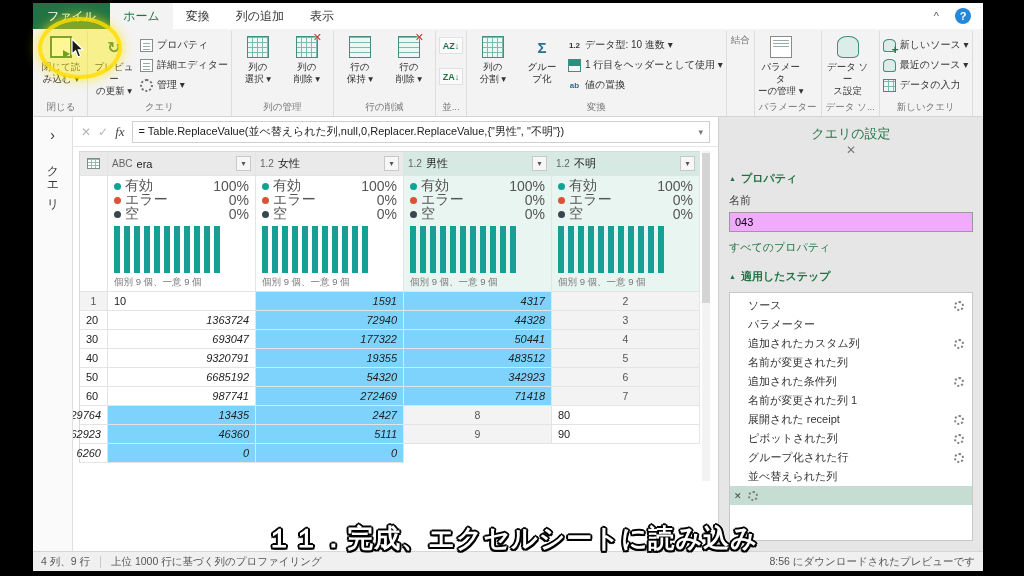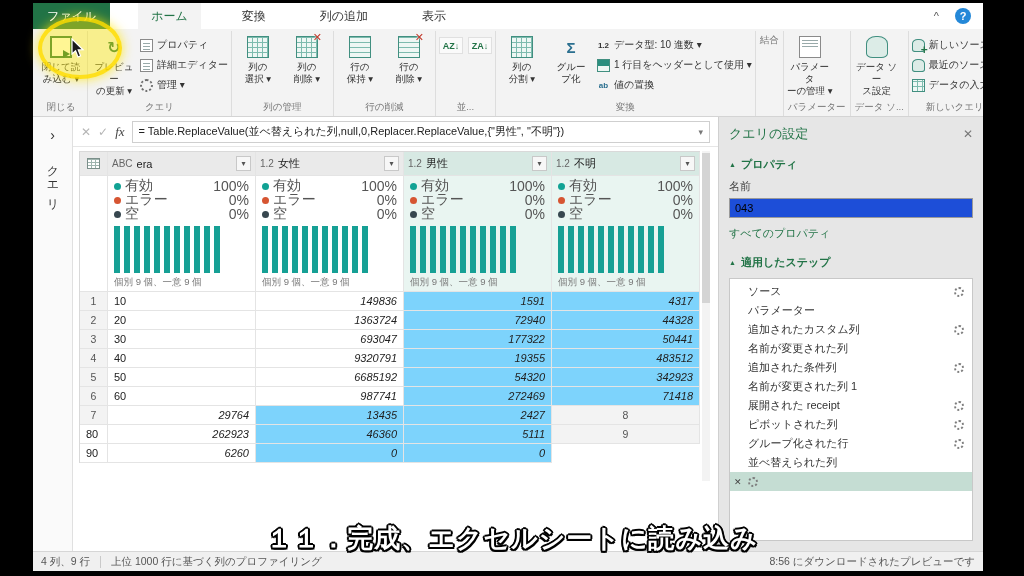--- a/index.html
+++ b/index.html
@@ -3,42 +3,42 @@
 <meta charset="utf-8">
 <style>
   * { margin:0; padding:0; box-sizing:border-box; }
   html,body { background:#000; }
   .stage { position:relative; width:1024px; height:576px; background:#000; overflow:hidden;
            font-family:"Liberation Sans","DejaVu Sans",sans-serif; }
   .app { position:absolute; left:33px; top:3px; width:950px; height:568px;
          background:#fff; display:flex; flex-direction:column; }
 
   
-  .tabbar { height:26px; background:#fff; display:flex; align-items:stretch; flex:none;gap:28px; }
+  .tabbar { height:26px; background:#fff; display:flex; align-items:stretch; flex:none; }
   .file-tab { background:#217346; color:#fff; padding:0 14px; display:flex; align-items:center;
               font-size:12px; cursor:default; }
   .tab { padding:0 13px; display:flex; align-items:center; font-size:12px; color:#333; }
   .tab.active { background:#f3f3f3; color:#217346; }
   .tabbar-right { margin-left:auto; display:flex; align-items:center; gap:16px; padding-right:12px; }
   .chev-up { color:#555; font-size:11px; }
   .help-btn { width:16px; height:16px; border-radius:50%; background:#2488d8; color:#fff;
               font-size:11px; font-weight:bold; display:flex; align-items:center; justify-content:center; }
 
   
   .ribbon { height:88px; background:#f3f3f3; border-bottom:1px solid #d4d4d4; display:flex;
             padding:2px 2px 0 2px; flex:none; overflow:hidden; }
   .grp { display:flex; flex-direction:column; border-right:1px solid #ddd; padding:1px 3px 0 3px; flex:none; }
   .grp-body { flex:1; display:flex; gap:3px; align-items:stretch; }
   .grp-label { font-size:9.5px; color:#777; text-align:center; padding:2px 1px 2px; white-space:nowrap; }
   .bigbtn { width:46px; display:flex; flex-direction:column; align-items:center; gap:3px;
             padding-top:4px; cursor:default; }
   .blabel { font-size:9.5px; color:#333; text-align:center; white-space:pre-line; line-height:1.25; }
   .smallcol { display:flex; flex-direction:column; justify-content:flex-start; gap:2px; padding-top:4px; }
   .smallbtn { display:flex; align-items:center; gap:4px; font-size:10px; color:#333; height:18px; white-space:nowrap; }
-  .sortcol { display:flex; flex-direction:row; gap:5px; padding-top:5px; }
+  .sortcol { display:flex; flex-direction:column; gap:14px; padding-top:5px; }
   .sortbtn { width:24px; height:17px; display:flex; align-items:center; justify-content:center;
              font-size:9px; font-weight:bold; color:#217346; border:1px solid #e0e0e0; background:#fafafa; }
 
   
   .i24 { width:22px; height:22px; position:relative; flex:none; }
   .i14 { width:13px; height:13px; position:relative; flex:none; }
   .i-sheet { background:#fff; border:2px solid #217346; }
   .i-sheet::after { content:""; position:absolute; right:-4px; bottom:-2px; width:0; height:0;
                     border:4px solid transparent; border-left:7px solid #0f6a3f; }
   .i-refresh::before { content:"\21bb"; position:absolute; inset:0; display:flex; align-items:center;
@@ -119,27 +119,27 @@
   .dc { height:19px; display:flex; align-items:center; padding:0 6px; }
   .dc.num { justify-content:flex-end; font-style:italic; }
   .dc.selcol { background:#7dd3fc; }
   .vscroll { position:absolute; right:8px; top:4px; width:8px; height:330px; background:#f3f3f3; }
   .vthumb { width:100%; height:150px; background:#d4d4d4; margin-top:2px; }
 
   
   .settings { width:265px; flex:none; background:#e6e6e6; border-left:1px solid #d0d0d0;
               display:flex; flex-direction:column; padding:8px 10px 10px; font-size:11px; }
   .set-title { display:flex; align-items:center; justify-content:space-between; color:#217346;
-               font-size:13px; margin-bottom:10px; }
+               font-size:13px; margin-bottom:10px;flex-direction:column; }
   .set-close { color:#777; font-size:12px; }
   .sec-h { color:#217346; font-weight:bold; font-size:11px; margin:4px 0 5px; display:flex;
            gap:5px; align-items:center; }
   .tri { font-size:7px; color:#217346; }
   .name-label { color:#444; margin:2px 0 4px; }
-  .name-input { width:100%; height:20px; border:1px solid #9a9a9a; background:#1d4ed8; font-size:11px;
+  .name-input { width:100%; height:20px; border:1px solid #9a9a9a; background:#f0abfc; font-size:11px;
                 padding:0 5px; font-family:"Liberation Sans","DejaVu Sans",sans-serif; }
   .all-props { color:#217346; margin:8px 0 10px; }
   .steps-box { background:#fff; border:1px solid #c8c8c8; flex:1; margin-top:3px; padding:3px 0;
                overflow:hidden; }
   .step { height:19px; display:flex; align-items:center; padding:0 8px 0 18px; color:#333; position:relative; }
   .step.sel { background:#c5ddd3; }
   .step-label { flex:1; overflow:hidden; white-space:nowrap; }
   .gear { width:10px; height:10px; border:2px dotted #7d7d7d; border-radius:50%; flex:none; }
   .delx { position:absolute; left:4px; font-size:9px; color:#444; }
 
@@ -457,21 +457,20 @@
                 <span class="dot empty"></span>
                 <span>空</span>
                 <span class="pct">0%</span>
               </div>
               <div class="hist"></div>
               <div class="distinct">個別 9 個、一意 9 個</div>
             </div>
 
             <div class="gc rn">1</div>
             <div class="gc dc">10</div>
-            <div class="gc dc num">149836</div>
             <div class="gc dc num selcol">1591</div>
             <div class="gc dc num selcol">4317</div>
 
             <div class="gc rn">2</div>
             <div class="gc dc">20</div>
             <div class="gc dc num">1363724</div>
             <div class="gc dc num selcol">72940</div>
             <div class="gc dc num selcol">44328</div>
 
             <div class="gc rn">3</div>

